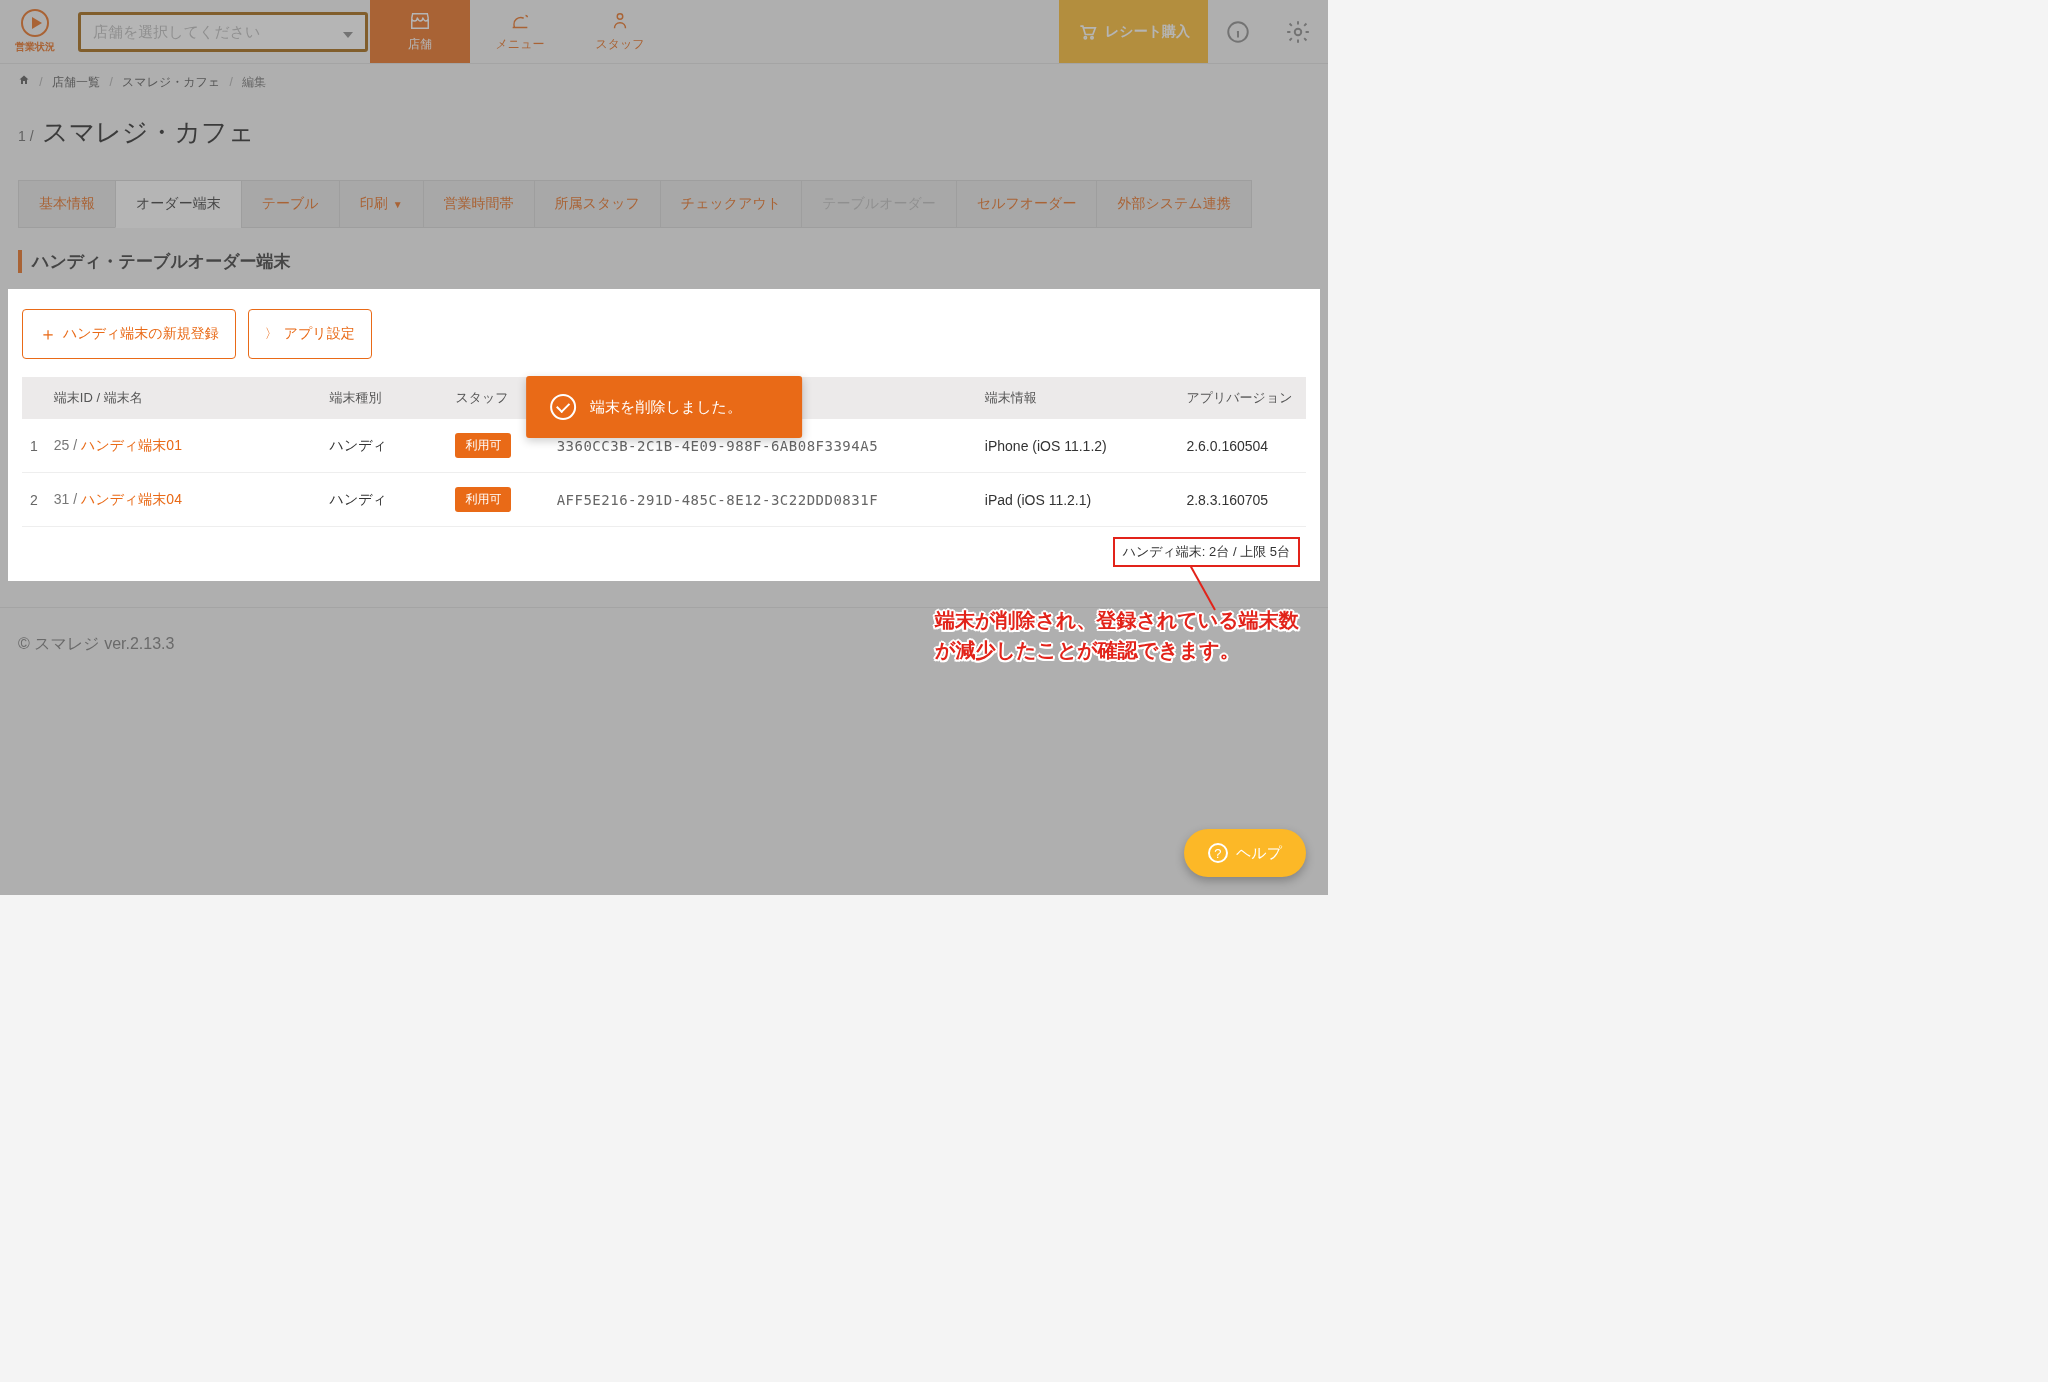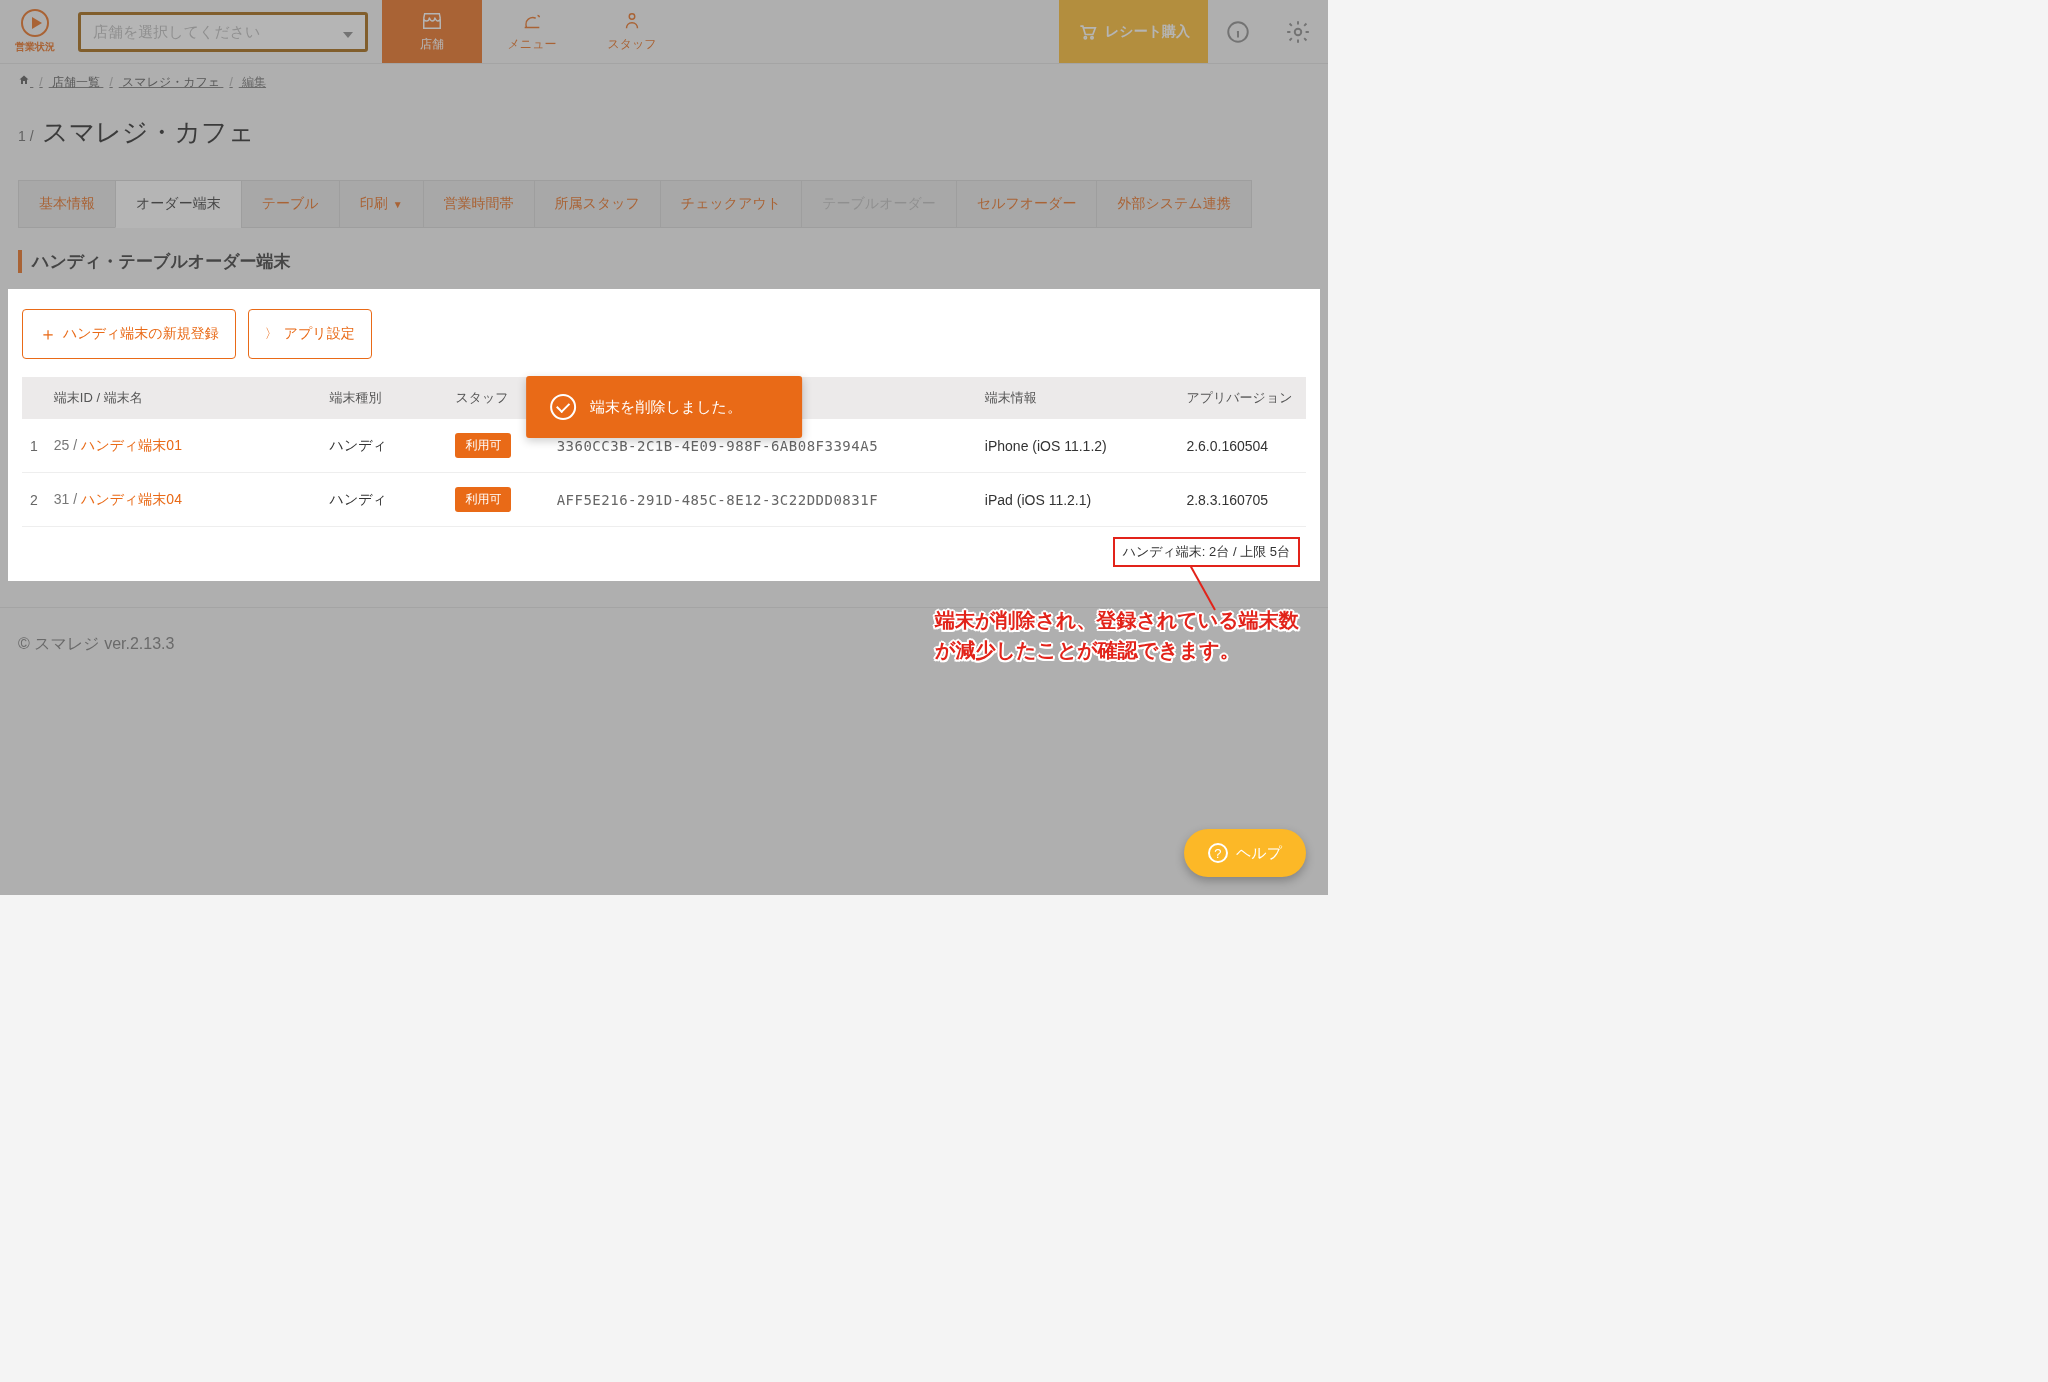--- a/index.html
+++ b/index.html
@@ -8,31 +8,31 @@
   .dim-overlay { position:absolute; inset:0; background:rgba(90,90,90,.45); pointer-events:none; z-index:5; }
 
   
   .topbar { height:64px; background:#f5f5f5; display:flex; align-items:stretch; border-bottom:1px solid #e0e0e0; }
   .brand { width:70px; display:flex; flex-direction:column; align-items:center; justify-content:center; color:#e96a17; }
   .brand-circle { width:28px; height:28px; border:2px solid #e96a17; border-radius:50%; display:flex; align-items:center; justify-content:center; }
   .brand-circle::before { content:""; border-left:10px solid #e96a17; border-top:6px solid transparent; border-bottom:6px solid transparent; margin-left:3px; }
   .brand-label { font-size:10px; margin-top:3px; font-weight:600; }
   .store-select { align-self:center; margin-left:8px; padding:8px 32px 8px 12px; width:290px; height:40px; background:#fff; border:3px solid #a16207; border-radius:3px; color:#bbb; font-size:15px; position:relative; }
   .store-select::after { content:""; position:absolute; right:12px; top:17px; border-top:6px solid #888; border-left:5px solid transparent; border-right:5px solid transparent; }
-  .nav { display:flex; margin-left:14px; }
+  .nav { display:flex; margin-left:2px; }
   .nav-item { width:100px; display:flex; flex-direction:column; align-items:center; justify-content:center; color:#e96a17; font-size:12px; }
   .nav-item.active { background:#e96a17; color:#fff; }
   .nav-icon { width:28px; height:22px; margin-bottom:4px; }
   .right-tools { margin-left:auto; display:flex; align-items:stretch; }
   .receipt-btn { display:flex; align-items:center; padding:0 18px; background:#fcb827; color:#fff; font-weight:600; font-size:14px; }
   .tool-icon { width:60px; display:flex; align-items:center; justify-content:center; color:#888; }
   .tool-icon svg { width:26px; height:26px; }
 
   
-  .breadcrumb { padding:10px 18px; font-size:12px; color:#777;text-decoration:underline; }
+  .breadcrumb { padding:10px 18px; font-size:12px; color:#777; }
   .breadcrumb a { color:#555; text-decoration:none; }
   .breadcrumb .sep { margin:0 6px; color:#aaa; }
 
   
   .page-title-row { padding:14px 18px 30px; }
   .page-title-prefix { font-size:14px; color:#666; }
   .page-title { font-size:26px; color:#222; font-weight:500; margin-left:4px; }
 
   
   .tabs { display:flex; padding:0 18px; gap:0; }

